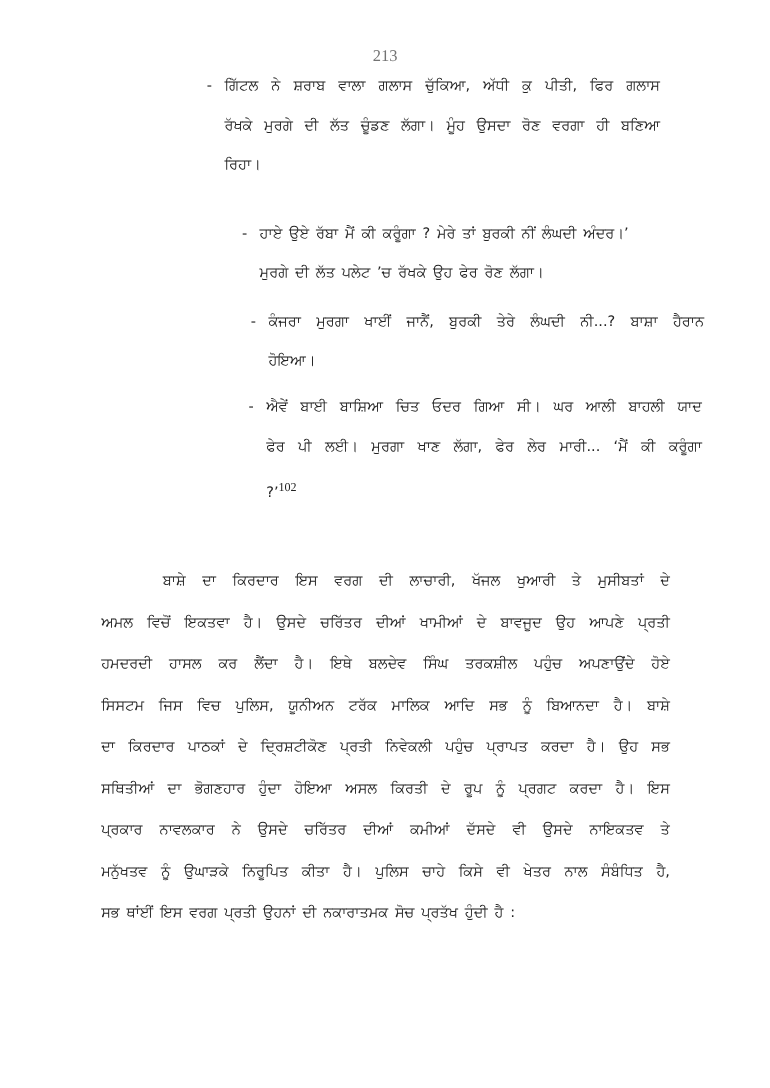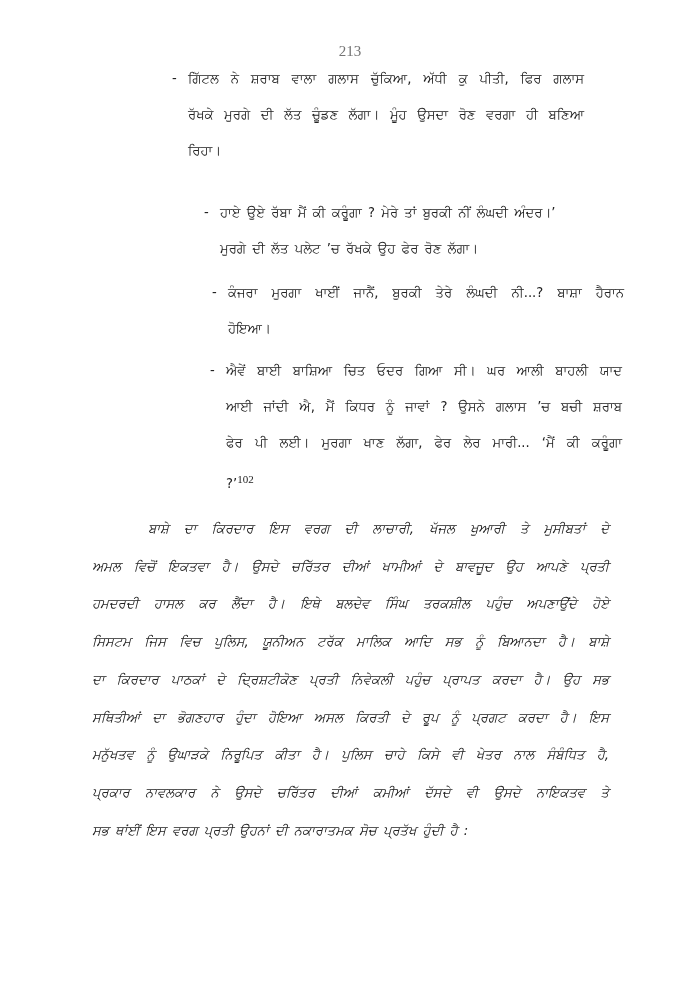--- a/index.html
+++ b/index.html
@@ -20,21 +20,21 @@
       top: 43px;
       left: 0;
       width: 700px;
       text-align: center;
       font-family: "Liberation Serif", "DejaVu Serif", serif;
       font-size: 15px;
       color: #737373;
     }
     .dialogue {
       position: absolute;
-      left: 172px;
+      left: 188px;
       width: 412px;
       font-size: 13.2px;
       line-height: 36px;
       word-spacing: 2px;
     }
     .dialogue .line {
       white-space: nowrap;
       text-align: justify;
       text-align-last: justify;
       display: block;
@@ -55,21 +55,20 @@
       vertical-align: super;
     }
     .paragraph {
       position: absolute;
       left: 92px;
       width: 517px;
       top: 510px;
       font-size: 13.2px;
       line-height: 37.7px;
       word-spacing: 2px;
-      font-style: italic;
     }
     .paragraph .line {
       display: block;
       white-space: nowrap;
       text-align: justify;
       text-align-last: justify;
     }
     .paragraph .line.first {
       padding-left: 56px;
     }
@@ -93,28 +92,27 @@
   <span class="line indent last">ਮੁਰਗੇ ਦੀ ਲੱਤ ਪਲੇਟ ’ਚ ਰੱਖਕੇ ਉਹ ਫੇਰ ਰੋਣ ਲੱਗਾ।</span>
 </div>
 
 <div class="dialogue" style="top:275px;margin-left:40px;">
   <span class="line"><span class="dash">-</span><span>ਕੰਜਰਾ ਮੁਰਗਾ ਖਾਈਂ ਜਾਨੈਂ, ਬੁਰਕੀ ਤੇਰੇ ਲੰਘਦੀ ਨੀ...? ਬਾਸ਼ਾ ਹੈਰਾਨ</span></span>
   <span class="line indent last">ਹੋਇਆ।</span>
 </div>
 
 <div class="dialogue" style="top:353px;margin-left:38px;">
   <span class="line"><span class="dash">-</span><span>ਐਵੇਂ ਬਾਈ ਬਾਸ਼ਿਆ ਚਿਤ ਓਦਰ ਗਿਆ ਸੀ। ਘਰ ਆਲੀ ਬਾਹਲੀ ਯਾਦ</span></span>
-  <span class="line indent">ਆਈ ਜਾਂਦੀ ਐ, ਮੈਂ ਕਿਧਰ ਨੂੰ ਜਾਵਾਂ ? ਉਸਨੇ ਗਲਾਸ ’ਚ ਬਚੀ ਸ਼ਰਾਬ</span>
   <span class="line indent">ਫੇਰ ਪੀ ਲਈ। ਮੁਰਗਾ ਖਾਣ ਲੱਗਾ, ਫੇਰ ਲੇਰ ਮਾਰੀ... ‘ਮੈਂ ਕੀ ਕਰੂੰਗਾ</span>
   <span class="line indent last"><span>?’</span><span class="sup">102</span></span>
 </div>
 
 <div class="paragraph">
   <span class="line first">ਬਾਸ਼ੇ ਦਾ ਕਿਰਦਾਰ ਇਸ ਵਰਗ ਦੀ ਲਾਚਾਰੀ, ਖੱਜਲ ਖੁਆਰੀ ਤੇ ਮੁਸੀਬਤਾਂ ਦੇ</span>
   <span class="line">ਅਮਲ ਵਿਚੋਂ ਇਕਤਵਾ ਹੈ। ਉਸਦੇ ਚਰਿੱਤਰ ਦੀਆਂ ਖਾਮੀਆਂ ਦੇ ਬਾਵਜੂਦ ਉਹ ਆਪਣੇ ਪ੍ਰਤੀ</span>
   <span class="line">ਹਮਦਰਦੀ ਹਾਸਲ ਕਰ ਲੈਂਦਾ ਹੈ। ਇਥੇ ਬਲਦੇਵ ਸਿੰਘ ਤਰਕਸ਼ੀਲ ਪਹੁੰਚ ਅਪਣਾਉਂਦੇ ਹੋਏ</span>
   <span class="line">ਸਿਸਟਮ ਜਿਸ ਵਿਚ ਪੁਲਿਸ, ਯੂਨੀਅਨ ਟਰੱਕ ਮਾਲਿਕ ਆਦਿ ਸਭ ਨੂੰ ਬਿਆਨਦਾ ਹੈ। ਬਾਸ਼ੇ</span>
   <span class="line">ਦਾ ਕਿਰਦਾਰ ਪਾਠਕਾਂ ਦੇ ਦ੍ਰਿਸ਼ਟੀਕੋਣ ਪ੍ਰਤੀ ਨਿਵੇਕਲੀ ਪਹੁੰਚ ਪ੍ਰਾਪਤ ਕਰਦਾ ਹੈ। ਉਹ ਸਭ</span>
   <span class="line">ਸਥਿਤੀਆਂ ਦਾ ਭੋਗਣਹਾਰ ਹੁੰਦਾ ਹੋਇਆ ਅਸਲ ਕਿਰਤੀ ਦੇ ਰੂਪ ਨੂੰ ਪ੍ਰਗਟ ਕਰਦਾ ਹੈ। ਇਸ</span>
+  <span class="line">ਪ੍ਰਕਾਰ ਨਾਵਲਕਾਰ ਨੇ ਉਸਦੇ ਚਰਿੱਤਰ ਦੀਆਂ ਕਮੀਆਂ ਦੱਸਦੇ ਵੀ ਉਸਦੇ ਨਾਇਕਤਵ ਤੇ</span>
   <span class="line">ਮਨੁੱਖਤਵ ਨੂੰ ਉਘਾੜਕੇ ਨਿਰੂਪਿਤ ਕੀਤਾ ਹੈ। ਪੁਲਿਸ ਚਾਹੇ ਕਿਸੇ ਵੀ ਖੇਤਰ ਨਾਲ ਸੰਬੰਧਿਤ ਹੈ,</span>
-  <span class="line">ਪ੍ਰਕਾਰ ਨਾਵਲਕਾਰ ਨੇ ਉਸਦੇ ਚਰਿੱਤਰ ਦੀਆਂ ਕਮੀਆਂ ਦੱਸਦੇ ਵੀ ਉਸਦੇ ਨਾਇਕਤਵ ਤੇ</span>
   <span class="line last">ਸਭ ਥਾਂਈਂ ਇਸ ਵਰਗ ਪ੍ਰਤੀ ਉਹਨਾਂ ਦੀ ਨਕਾਰਾਤਮਕ ਸੋਚ ਪ੍ਰਤੱਖ ਹੁੰਦੀ ਹੈ :</span>
 </div>
 
 </body></html>

